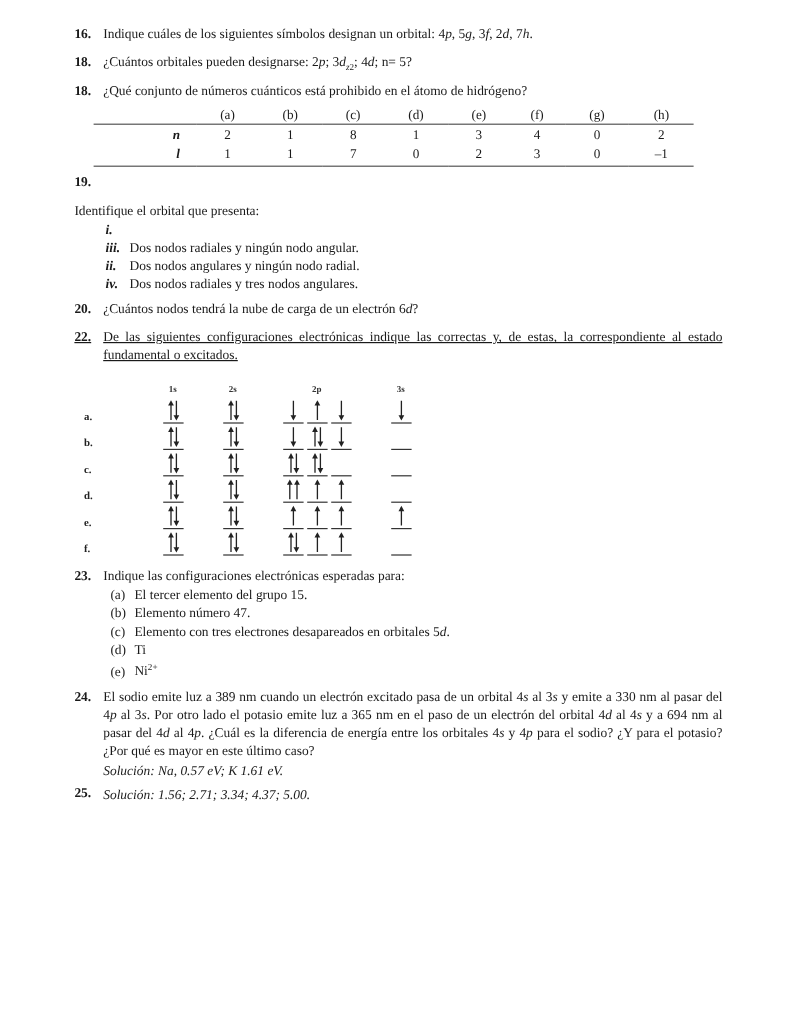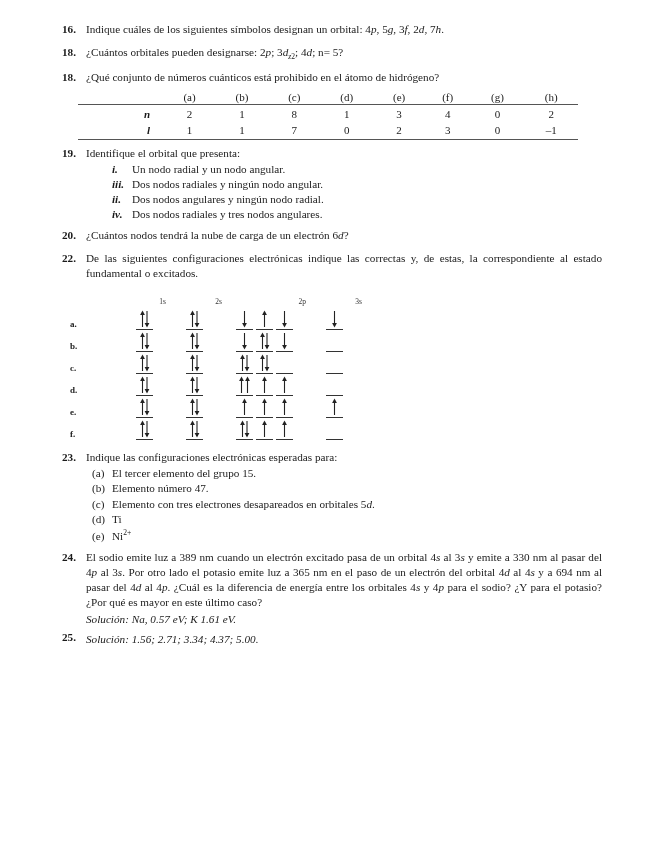--- a/index.html
+++ b/index.html
@@ -142,22 +142,22 @@
   }
   .orb-head {
     display: flex;
     align-items: flex-end;
     height: 13px;
     margin-bottom: 2px;
   }
   .orb-head .rowlabel-sp { flex: 0 0 52px; }
   .orb-head .hcell {
     font-size: 7.5px;
-    font-weight: normal;
-    text-align: right;
+    font-weight: bold;
+    text-align: center;
     color: #333;
   }
   .h1s { flex: 0 0 44px; }
   .h2s { flex: 0 0 56px; }
   .h2p { flex: 0 0 84px; }
   .h3s { flex: 0 0 56px; }
 
   .orbrow {
     display: flex;
     align-items: flex-end;
@@ -248,28 +248,27 @@
             <td>0</td>
             <td>2</td>
             <td>3</td>
             <td>0</td>
             <td>–1</td>
           </tr>
         </tbody>
       </table>
     </div>
 
-    <div class="problem" style="margin-bottom:6px;">
+    <div class="problem" style="margin-bottom:6px;flex-direction:column;">
       <div class="pnum">19.</div>
       <div class="pbody">
         <span>Identifique el orbital que presenta:</span>
         <ul class="romlist">
           <li>
             <span class="rom">i.</span>
-            <span>Un nodo radial y un nodo angular.</span>
           </li>
           <li>
             <span class="rom">iii.</span>
             <span>Dos nodos radiales y ningún nodo angular.</span>
           </li>
           <li>
             <span class="rom">ii.</span>
             <span>Dos nodos angulares y ningún nodo radial.</span>
           </li>
           <li>
@@ -279,21 +278,21 @@
         </ul>
       </div>
     </div>
 
     <div class="problem">
       <div class="pnum">20.</div>
       <div class="pbody">¿Cuántos nodos tendrá la nube de carga de un electrón 6<i>d</i>?</div>
     </div>
 
 
-    <div class="problem" style="margin-bottom:12px;">
+    <div class="problem" style="margin-bottom:12px;text-decoration:underline;">
       <div class="pnum">22.</div>
       <div class="pbody justify">De las siguientes configuraciones electrónicas indique las correctas y, de estas, la correspondiente al estado fundamental o excitados.</div>
     </div>
 
     <div class="orbital-block">
       <div class="orb-head">
         <div class="rowlabel-sp"></div>
         <div class="hcell h1s">1s</div>
         <div class="hcell h2s">2s</div>
         <div class="hcell h2p">2p</div>

